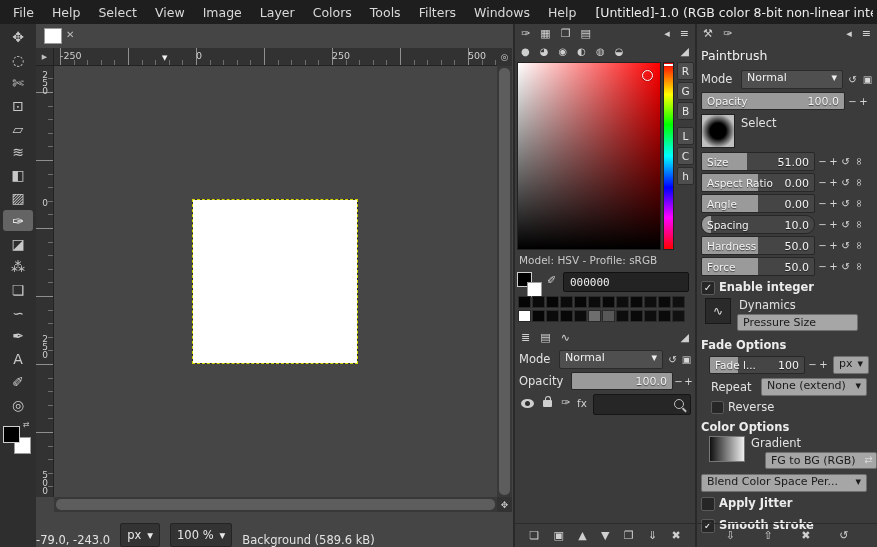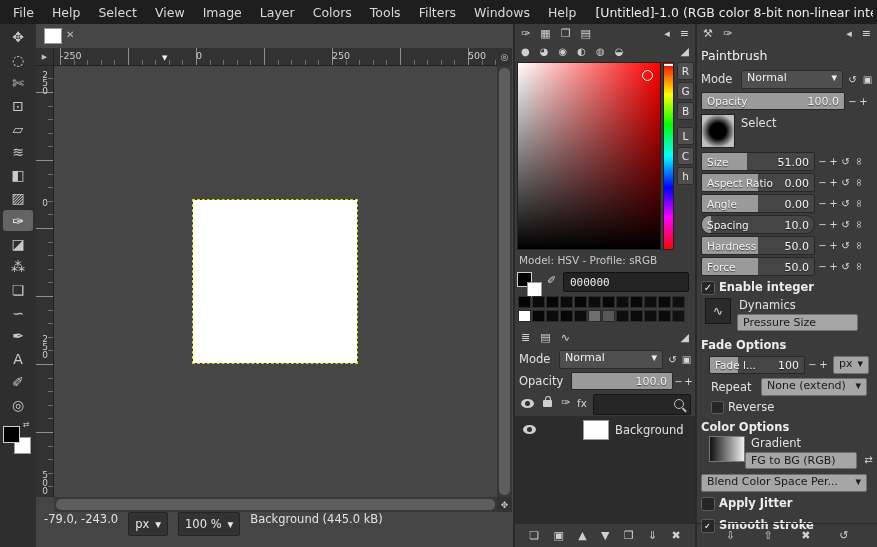--- a/index.html
+++ b/index.html
@@ -44,21 +44,21 @@
           outline:1px dashed #d6d600;box-shadow:0 0 0 1px #2a2a2a;}
   .vscroll{position:absolute;left:497px;top:66px;width:15px;height:431px;background:#383838;}
   .hscroll{position:absolute;left:54px;top:497px;width:443px;height:15px;background:#383838;}
   .thumbv{position:absolute;left:2px;top:2px;width:11px;height:427px;background:#5d5d5d;border-radius:5px;}
   .thumbh{position:absolute;left:2px;top:2px;width:439px;height:11px;background:#5d5d5d;border-radius:5px;}
   .cornbtn{position:absolute;background:#323232;color:#c5c5c5;display:flex;align-items:center;justify-content:center;}
   .tabthumb{position:absolute;left:44px;top:28px;width:18px;height:16px;background:#fff;border:1px solid #9a9a9a;box-sizing:border-box;}
   .tabclose{position:absolute;left:66px;top:29px;font-size:10px;color:#bdbdbd;}
 
   
-  .statusbar{position:absolute;left:36px;top:512px;width:479px;height:35px;display:flex;align-items:flex-start;gap:10px;padding-left:8px;box-sizing:border-box;}
+  .statusbar{position:absolute;left:36px;top:512px;width:479px;height:35px;display:flex;align-items:flex-end;gap:10px;box-sizing:border-box;}
   .sbtext{font-size:11.5px;color:#e2e2e2;white-space:nowrap;}
   .sbcombo{height:22px;background:#333333;border:1px solid #242424;border-radius:2px;display:flex;align-items:center;gap:6px;padding:0 6px;font-size:11.5px;color:#e8e8e8;}
 
   
   .panel{position:absolute;top:24px;height:523px;background:#3b3b3b;border-left:2px solid #292929;box-sizing:content-box;}
   .ptabs{position:absolute;left:0;width:100%;height:18px;display:flex;align-items:center;gap:10px;padding:0 6px;box-sizing:border-box;color:#cfcfcf;}
   .ptabs .sp{flex:1;}
   .ico{font-size:11px;color:#cfcfcf;}
   .circ{font-size:10px;color:#cfcfcf;}
   .label{position:absolute;font-size:11.5px;color:#e2e2e2;white-space:nowrap;}
@@ -227,21 +227,21 @@
   <div class="statusbar">
     <span class="sbtext">-79.0, -243.0</span>
     <span class="sbcombo">
       <span>px</span>
       <span>▾</span>
     </span>
     <span class="sbcombo">
       <span>100 %</span>
       <span>▾</span>
     </span>
-    <span class="sbtext">Background (445.0 kB)</span>
+    <span class="sbtext">Background (589.6 kB)</span>
   </div>
 
   <div class="panel" style="left:513px;width:180px;">
     <div class="ptabs" style="top:0;">
       <span class="ico">✑</span>
       <span class="ico">▦</span>
       <span class="ico">❐</span>
       <span class="ico">▤</span>
       <span class="sp"></span>
       <span class="ico">◂</span>
@@ -331,27 +331,20 @@
     </div>
     <span class="mini" style="left:158px;top:350px;">−</span>
     <span class="mini" style="left:168px;top:350px;">+</span>
     <div class="eyeic" style="left:6px;top:375px;"></div>
     <div class="lockic" style="left:28px;top:376px;"></div>
     <span class="ico" style="position:absolute;left:46px;top:372px;">✑</span>
     <span class="ico" style="position:absolute;left:62px;top:373px;font-size:10.5px;">fx</span>
     <div class="searchbox" style="left:78px;top:370px;width:96px;height:19px;">
       <div class="mag" style="right:6px;top:4px;"></div>
     </div>
-    <div class="llist" style="left:0;top:392px;width:180px;height:108px;">
-      <div style="position:relative;height:28px;">
-        <div class="eyeic" style="left:8px;top:9px;"></div>
-        <div class="lthumb" style="left:68px;top:4px;width:26px;height:20px;"></div>
-        <span class="label" style="left:100px;top:7px;">Background</span>
-      </div>
-    </div>
     <div class="pbar">
       <span>❏</span>
       <span>▣</span>
       <span>▲</span>
       <span>▼</span>
       <span>❐</span>
       <span>⇓</span>
       <span>✖</span>
     </div>
   </div>
@@ -467,21 +460,21 @@
     <div class="combo light" style="left:64px;top:354px;width:106px;height:18px;">
       <span>None (extend)</span>
       <span>▾</span>
     </div>
     <div class="cb" style="left:14px;top:377px;width:11px;height:11px;line-height:11px;"></div>
     <span class="label" style="left:31px;top:376px;">Reverse</span>
 
     <span class="blabel" style="left:4px;top:396px;">Color Options</span>
     <div class="gradthumb" style="left:12px;top:412px;width:36px;height:26px;"></div>
     <span class="label" style="left:54px;top:412px;">Gradient</span>
-    <div class="field" style="left:48px;top:428px;width:112px;height:17px;">
+    <div class="field" style="left:68px;top:428px;width:112px;height:17px;">
       <span>FG to BG (RGB)</span>
     </div>
     <span class="mini" style="left:166px;top:428px;">⇄</span>
     <div class="combo light" style="left:4px;top:450px;width:166px;height:18px;">
       <span>Blend Color Space Per...</span>
       <span>▾</span>
     </div>
     <div class="cb" style="left:4px;top:473px;"></div>
     <span class="blabel" style="left:22px;top:472px;">Apply Jitter</span>
     <div class="cb" style="left:4px;top:495px;">✓</div>

